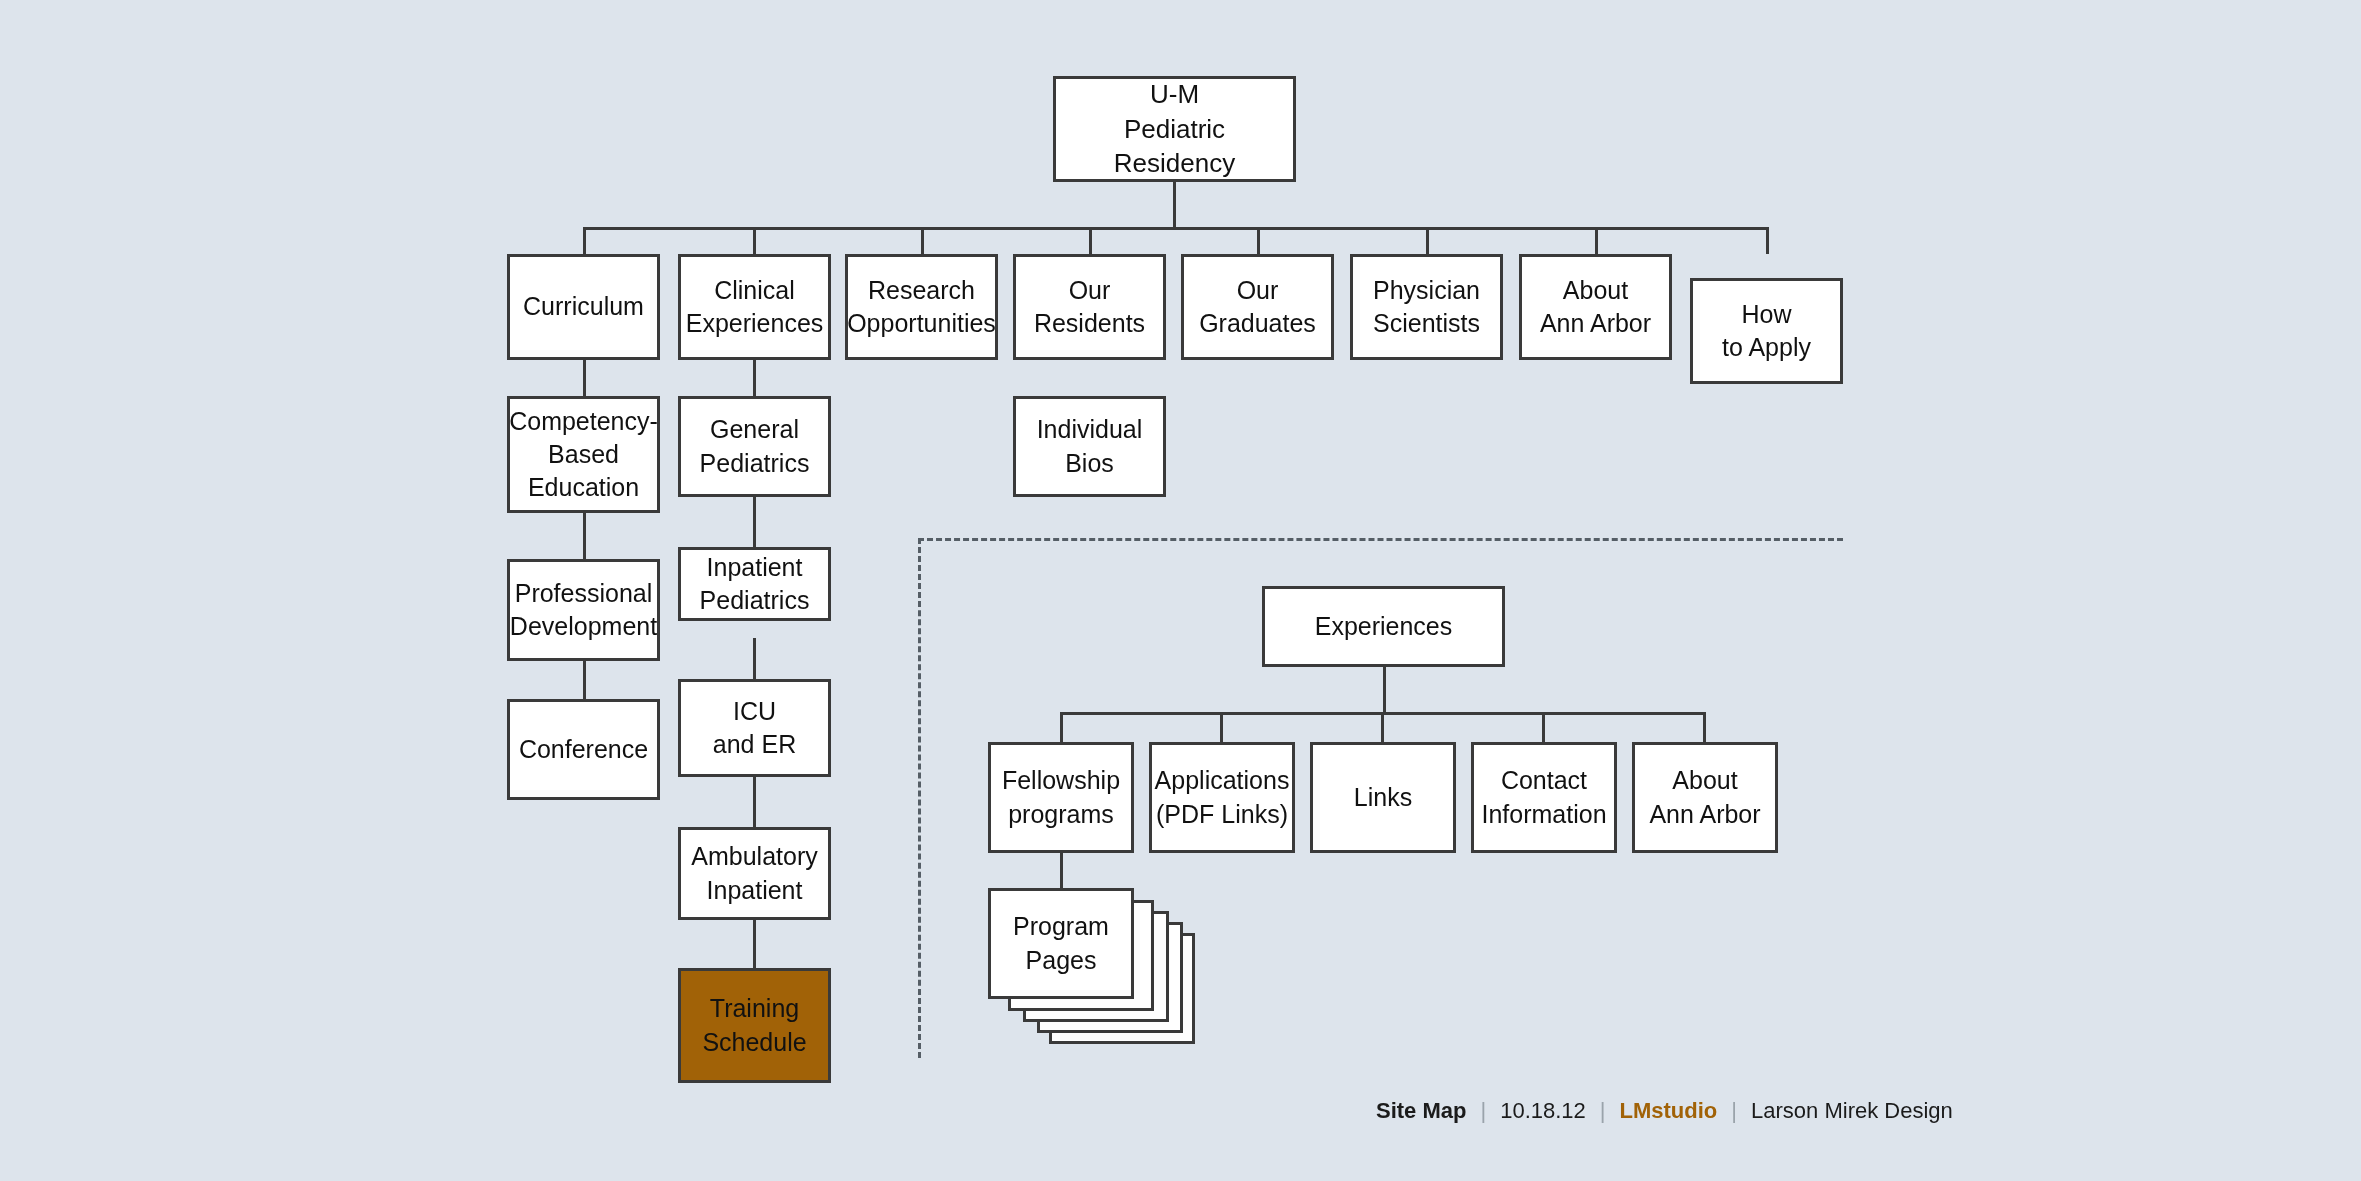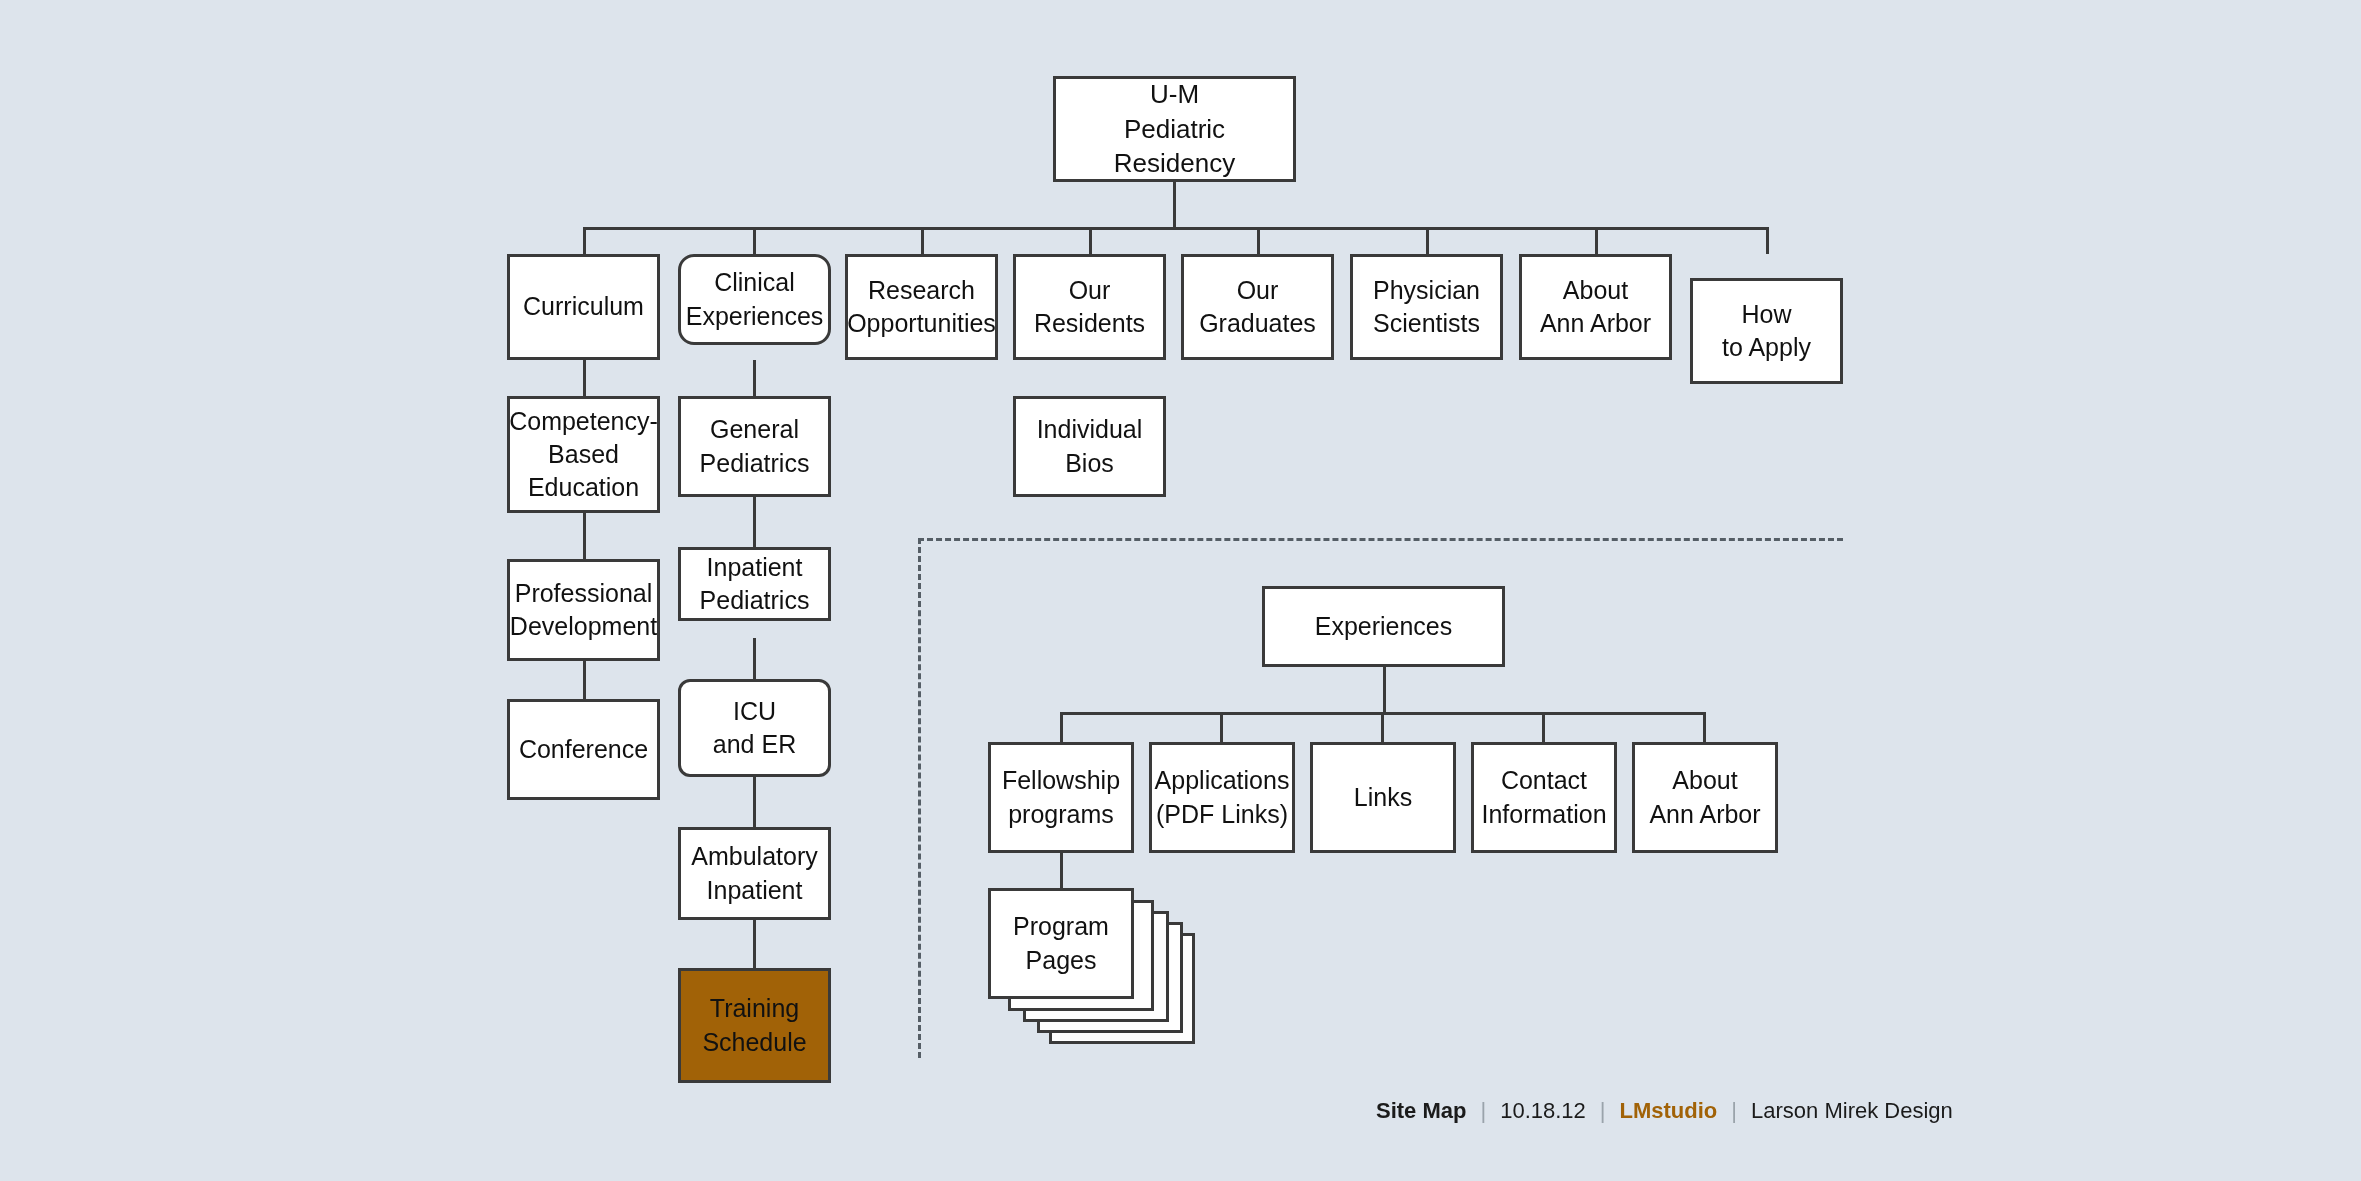--- a/index.html
+++ b/index.html
@@ -119,21 +119,21 @@
   <div class="conn v" style="left: 1220px; top: 712px; height: 30px; background: rgb(58, 58, 58);"></div>
   <div class="conn v" style="left: 1381px; top: 712px; height: 30px; background: rgb(58, 58, 58);"></div>
   <div class="conn v" style="left: 1542px; top: 712px; height: 30px; background: rgb(58, 58, 58);"></div>
   <div class="conn v" style="left: 1703px; top: 712px; height: 30px; background: rgb(58, 58, 58);"></div>
   <div class="conn v" style="left: 1060px; top: 853px; height: 35px; background: rgb(58, 58, 58);"></div>
 
   <div class="node root" style="left: 1053px; top: 76px; width: 243px; height: 106px; background: rgb(255, 255, 255); border-color: rgb(58, 58, 58);">U-M
 Pediatric Residency</div>
 
   <div class="node" style="left: 507px; top: 254px; width: 153px; height: 106px; background: rgb(255, 255, 255); border-color: rgb(58, 58, 58);">Curriculum</div>
-  <div class="node" style="left: 678px; top: 254px; width: 153px; height: 91px; background: rgb(255, 255, 255); border-color: rgb(58, 58, 58); border-radius: 16px;">Clinical
+  <div class="node" style="left: 678px; top: 254px; width: 153px; height: 106px; background: rgb(255, 255, 255); border-color: rgb(58, 58, 58);">Clinical
 Experiences</div>
   <div class="node" style="left: 845px; top: 254px; width: 153px; height: 106px; background: rgb(255, 255, 255); border-color: rgb(58, 58, 58);">Research
 Opportunities</div>
   <div class="node" style="left: 1013px; top: 254px; width: 153px; height: 106px; background: rgb(255, 255, 255); border-color: rgb(58, 58, 58);">Our
 Residents</div>
   <div class="node" style="left: 1181px; top: 254px; width: 153px; height: 106px; background: rgb(255, 255, 255); border-color: rgb(58, 58, 58);">Our
 Graduates</div>
   <div class="node" style="left: 1350px; top: 254px; width: 153px; height: 106px; background: rgb(255, 255, 255); border-color: rgb(58, 58, 58);">Physician
 Scientists</div>
   <div class="node" style="left: 1519px; top: 254px; width: 153px; height: 106px; background: rgb(255, 255, 255); border-color: rgb(58, 58, 58);">About
@@ -145,21 +145,21 @@
 Based
 Education</div>
   <div class="node" style="left: 507px; top: 559px; width: 153px; height: 102px; background: rgb(255, 255, 255); border-color: rgb(58, 58, 58);">Professional
 Development</div>
   <div class="node" style="left: 507px; top: 699px; width: 153px; height: 101px; background: rgb(255, 255, 255); border-color: rgb(58, 58, 58);">Conference</div>
 
   <div class="node" style="left: 678px; top: 396px; width: 153px; height: 101px; background: rgb(255, 255, 255); border-color: rgb(58, 58, 58);">General
 Pediatrics</div>
   <div class="node" style="left: 678px; top: 547px; width: 153px; height: 74px; background: rgb(255, 255, 255); border-color: rgb(58, 58, 58);">Inpatient
 Pediatrics</div>
-  <div class="node" style="left: 678px; top: 679px; width: 153px; height: 98px; background: rgb(255, 255, 255); border-color: rgb(58, 58, 58); border-radius: 12px;">ICU
+  <div class="node" style="left: 678px; top: 679px; width: 153px; height: 98px; background: rgb(255, 255, 255); border-color: rgb(58, 58, 58);">ICU
 and ER</div>
   <div class="node" style="left: 678px; top: 827px; width: 153px; height: 93px; background: rgb(255, 255, 255); border-color: rgb(58, 58, 58);">Ambulatory
 Inpatient</div>
   <div class="node" style="left: 678px; top: 968px; width: 153px; height: 115px; background: #a16207; border-color: rgb(58, 58, 58);">Training
 Schedule</div>
 
   <div class="node" style="left: 1013px; top: 396px; width: 153px; height: 101px; background: rgb(255, 255, 255); border-color: rgb(58, 58, 58);">Individual
 Bios</div>
 
   <div class="node" style="left: 1262px; top: 586px; width: 243px; height: 81px; background: rgb(255, 255, 255); border-color: rgb(58, 58, 58);">Experiences</div>

